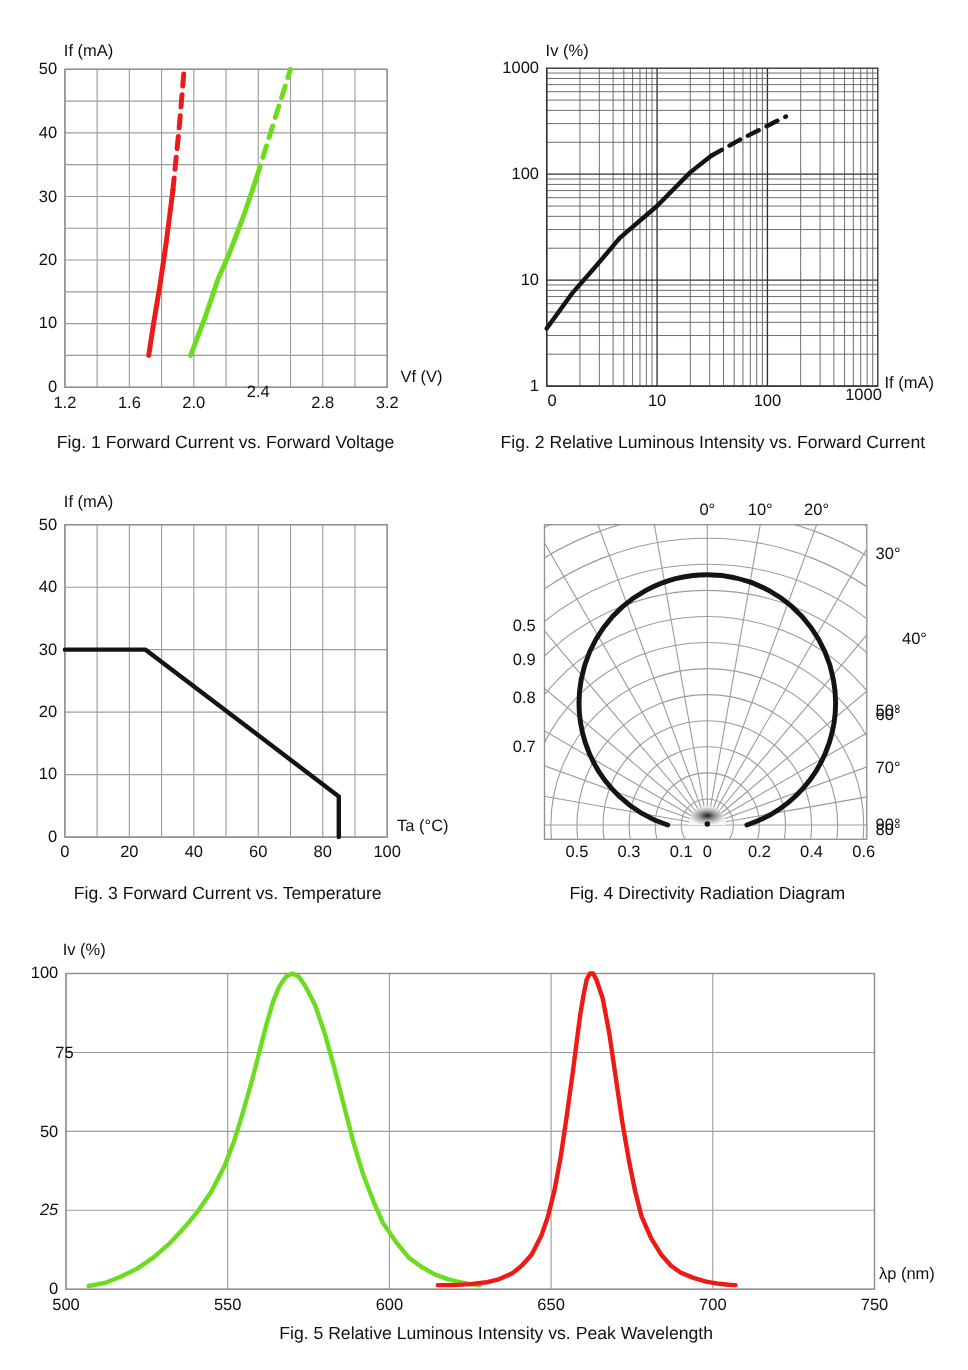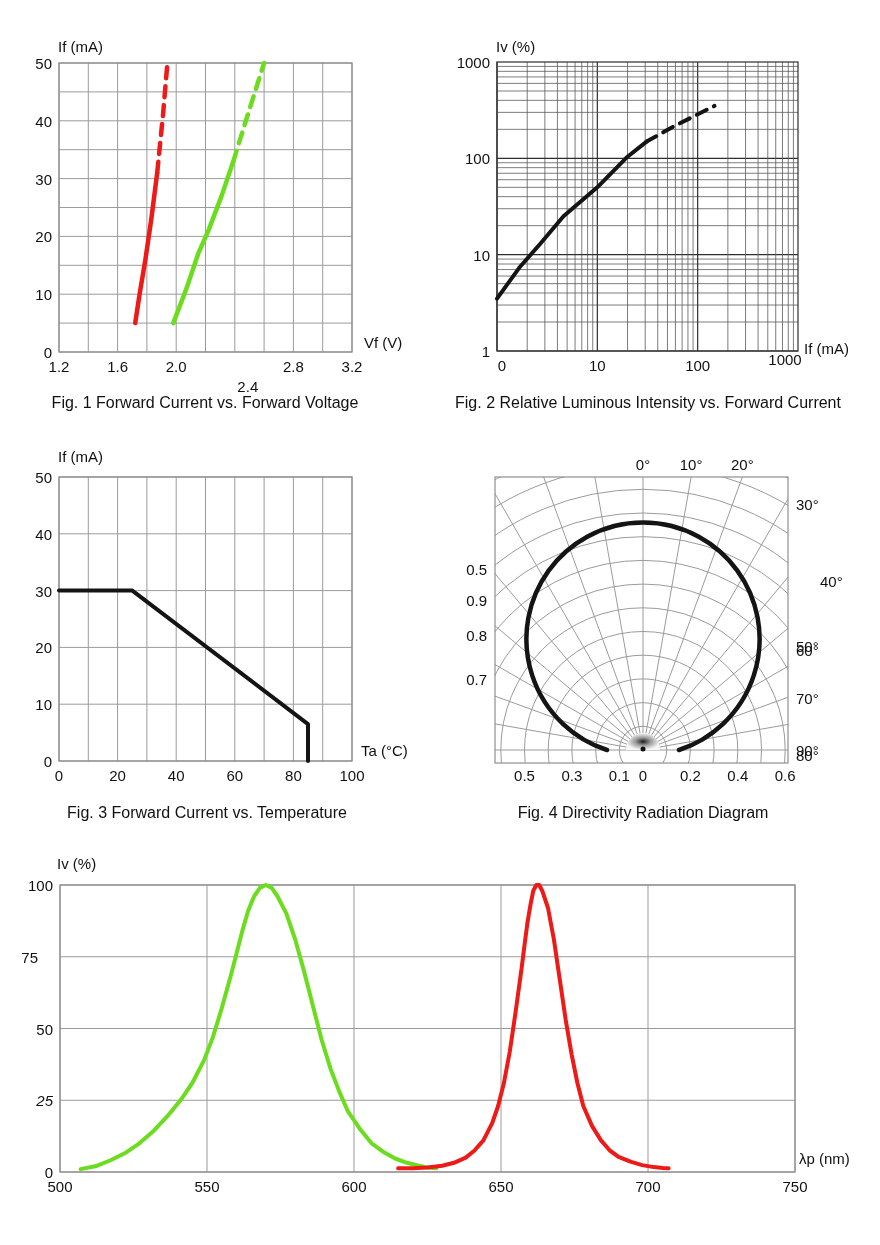--- a/index.html
+++ b/index.html
@@ -199,25 +199,26 @@
       <line x1="735" y1="0" x2="735" y2="287" stroke="#9b9b9b" stroke-width="1"></line>
       <line x1="0" y1="287" x2="735" y2="287" stroke="#9b9b9b" stroke-width="1"></line>
       <line x1="0" y1="215.25" x2="735" y2="215.25" stroke="#9b9b9b" stroke-width="1"></line>
       <line x1="0" y1="143.5" x2="735" y2="143.5" stroke="#9b9b9b" stroke-width="1"></line>
       <line x1="0" y1="71.75" x2="735" y2="71.75" stroke="#9b9b9b" stroke-width="1"></line>
       <line x1="0" y1="0" x2="735" y2="0" stroke="#9b9b9b" stroke-width="1"></line>
       <rect x="0" y="0" width="735" height="287" fill="none" stroke="#8f8f8f" stroke-width="1.3"></rect>
       <path fill="none" stroke="#6cdc1e" stroke-width="4" stroke-linecap="round" stroke-linejoin="round" d="M20.6 284.1 L35.3 281.3 L50.0 275.5 L64.7 268.3 L79.4 258.3 L94.1 245.4 L108.8 229.6 L120.5 215.3 L132.3 198.0 L144.1 175.1 L152.9 152.1 L161.7 123.4 L170.5 91.8 L176.4 68.9 L182.3 45.9 L188.2 25.8 L194.0 11.5 L199.9 2.9 L205.8 0.0 L211.7 2.9 L217.6 11.5 L226.4 28.7 L235.2 54.5 L244.0 86.1 L252.8 120.5 L261.7 155.0 L270.5 183.7 L279.3 206.6 L288.1 226.7 L299.9 243.9 L311.6 258.3 L323.4 266.9 L335.2 273.5 L346.9 277.8 L358.7 280.7 L367.5 282.4 L376.3 283.3"></path>
       <path fill="none" stroke="#ed1a17" stroke-width="4" stroke-linecap="round" stroke-linejoin="round" d="M338.1 283.3 L352.8 283.3 L367.5 282.4 L382.2 280.7 L394.0 277.8 L405.7 272.6 L414.5 265.5 L423.4 255.4 L432.2 238.2 L438.1 221.0 L443.9 198.0 L449.8 166.5 L455.7 126.3 L461.6 83.2 L464.5 60.3 L467.5 37.3 L470.4 20.1 L473.3 5.7 L476.3 0.0 L479.2 0.0 L482.2 5.7 L488.0 23.0 L493.9 54.5 L499.8 94.7 L505.7 134.9 L511.6 169.3 L517.4 198.0 L523.3 221.0 L532.1 241.1 L541.0 255.4 L549.8 265.5 L558.6 271.8 L570.4 276.7 L582.1 280.1 L593.9 282.1 L602.7 283.0 L608.6 283.3"></path>
     </svg>
+  <div class="caption" id="fig5-caption" style="left: 191px; top: 1204px;">Fig. 5 Relative Luminous Intensity vs. Peak Wavelength</div>
 
 <span class="tick" style="left: 59px; top: 366px; transform: translate(-50%, -50%);">1.2</span>
     <span class="tick" style="left: 117.6px; top: 366px; transform: translate(-50%, -50%);">1.6</span>
     <span class="tick" style="left: 176.2px; top: 366px; transform: translate(-50%, -50%);">2.0</span>
-    <span class="tick" style="left: 234.8px; top: 386px; transform: translate(-50%, -50%); margin-left: 13px;">2.4</span>
+    <span class="tick" style="left: 234.8px; top: 356px; transform: translate(-50%, -50%);">2.4</span>
     <span class="tick" style="left: 293.4px; top: 366px; transform: translate(-50%, -50%);">2.8</span>
     <span class="tick" style="left: 352px; top: 366px; transform: translate(-50%, -50%);">3.2</span>
     <span class="tick" style="left: 52px; top: 352px; transform: translate(-100%, -50%);">0</span>
     <span class="tick" style="left: 52px; top: 294.2px; transform: translate(-100%, -50%);">10</span>
     <span class="tick" style="left: 52px; top: 236.4px; transform: translate(-100%, -50%);">20</span>
     <span class="tick" style="left: 52px; top: 178.6px; transform: translate(-100%, -50%);">30</span>
     <span class="tick" style="left: 52px; top: 120.8px; transform: translate(-100%, -50%);">40</span>
     <span class="tick" style="left: 52px; top: 63px; transform: translate(-100%, -50%);">50</span>
     <span class="tick" style="left: 502px; top: 365px; transform: translate(-50%, -50%);">0</span>
     <span class="tick" style="left: 597.333px; top: 365px; transform: translate(-50%, -50%);">10</span>
@@ -262,15 +263,15 @@
     <span class="tick" style="left: 785.2px; top: 775px; transform: translate(-50%, -50%);">0.6</span>
     <span class="tick" style="left: 60px; top: 1186px; transform: translate(-50%, -50%);">500</span>
     <span class="tick" style="left: 207px; top: 1186px; transform: translate(-50%, -50%); text-align: center;">550</span>
     <span class="tick" style="left: 354px; top: 1186px; transform: translate(-50%, -50%);">600</span>
     <span class="tick" style="left: 501px; top: 1186px; transform: translate(-50%, -50%);">650</span>
     <span class="tick" style="left: 648px; top: 1186px; transform: translate(-50%, -50%);">700</span>
     <span class="tick" style="left: 795px; top: 1186px; transform: translate(-50%, -50%);">750</span>
     <span class="tick" style="left: 53px; top: 1172px; transform: translate(-100%, -50%);">0</span>
     <span class="tick" style="left: 53px; top: 1100.25px; transform: translate(-100%, -50%); font-style: italic;">25</span>
     <span class="tick" style="left: 53px; top: 1028.5px; transform: translate(-100%, -50%);">50</span>
-    <span class="tick" style="left: 38px; top: 956.75px; transform: translate(-100%, -50%);">75</span>
+    <span class="tick" style="left: 67px; top: 956.75px; transform: translate(-100%, -50%);">75</span>
     <span class="tick" style="left: 53px; top: 885px; transform: translate(-100%, -50%);">100</span>
   </div>
 
 </body></html>

